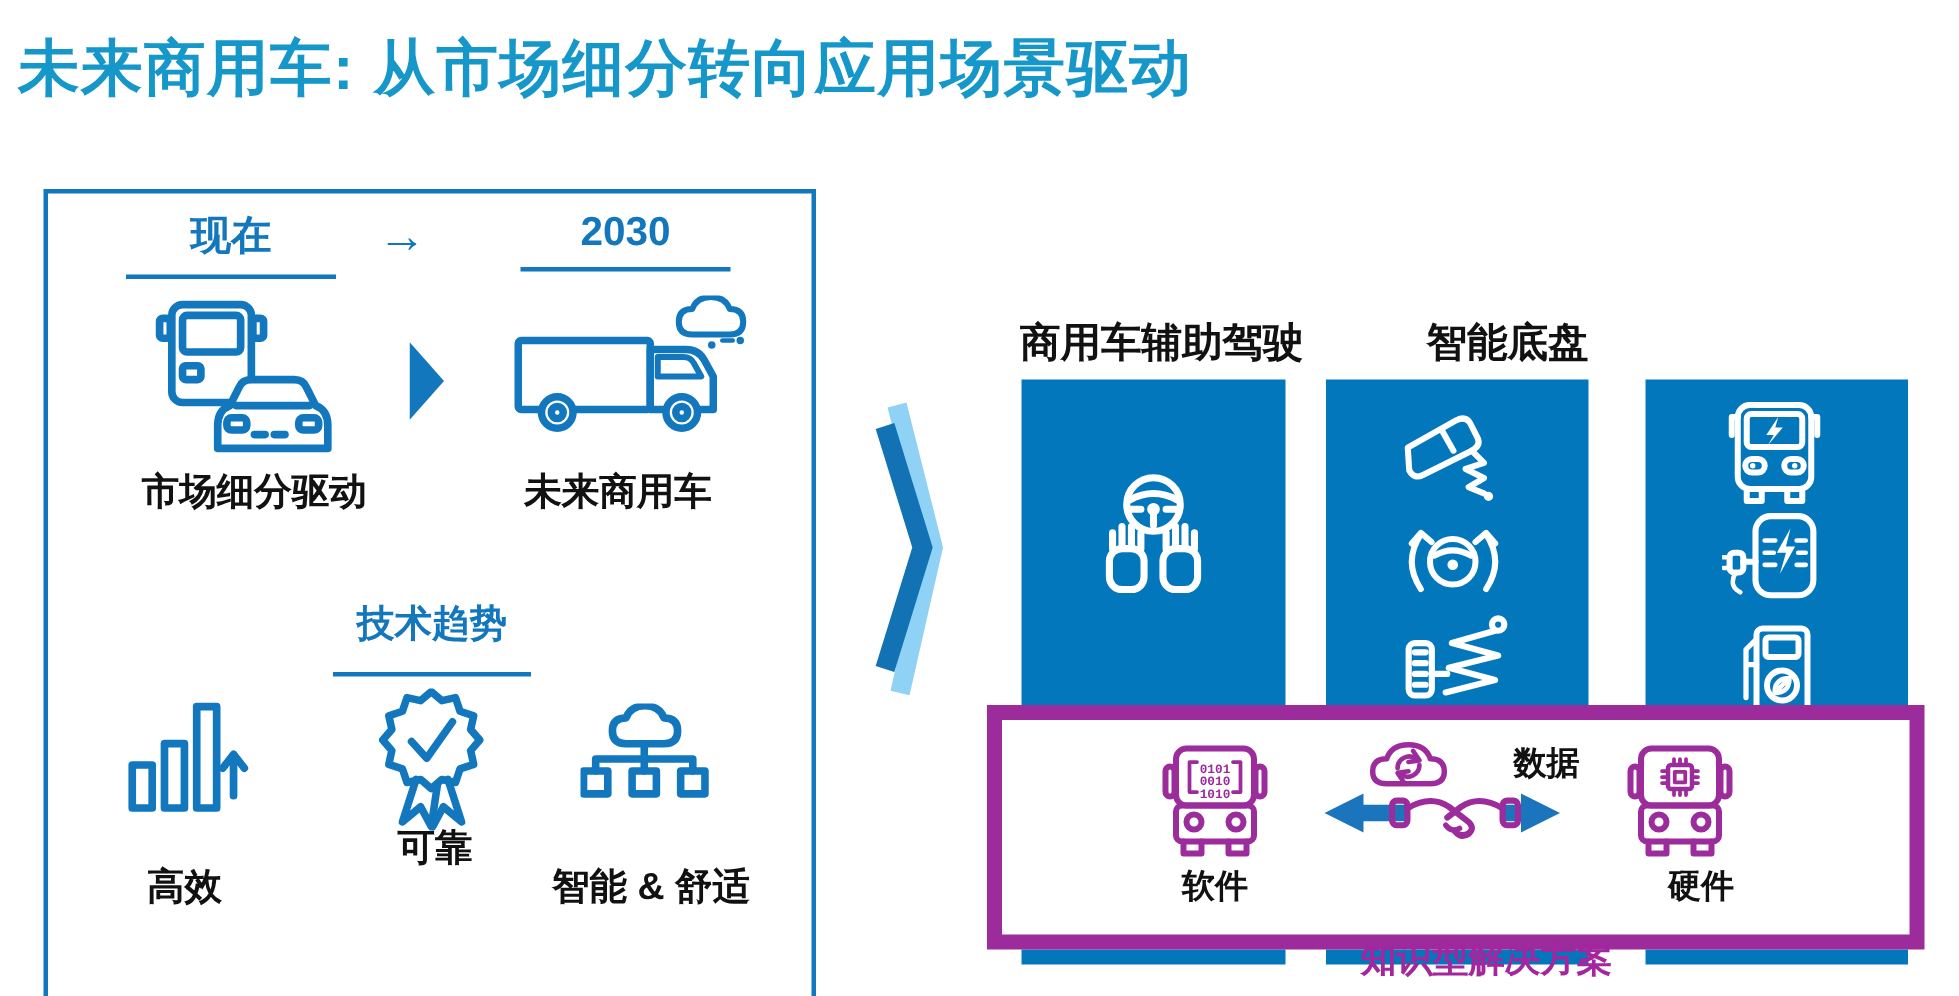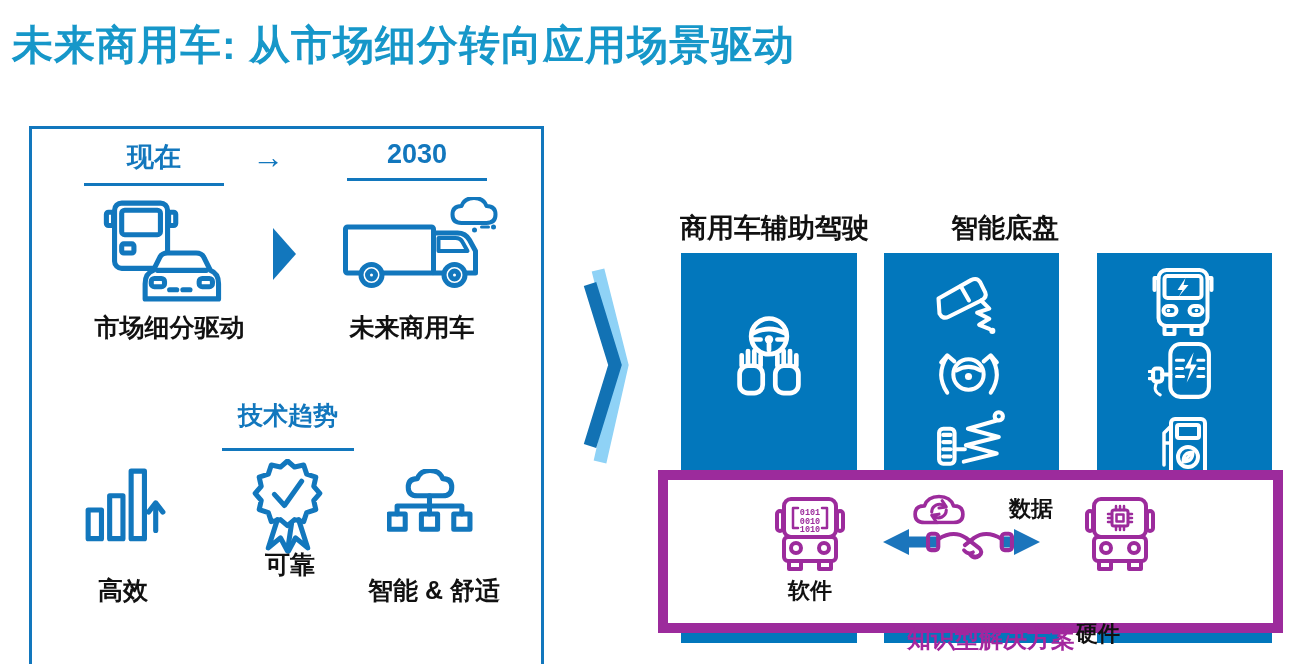--- a/index.html
+++ b/index.html
@@ -263,16 +263,16 @@
         <rect x="10" y="4" width="52" height="38" rx="7"></rect>
         <rect x="28" y="15" width="16" height="16" rx="2" stroke-width="3"></rect>
         <rect x="32.5" y="19.5" width="7" height="7" stroke-width="2.5"></rect>
         <path d="M28 19 h-4 M28 23 h-4 M28 27 h-4 M44 19 h4 M44 23 h4 M44 27 h4 M32 15 v-4 M36 15 v-4 M40 15 v-4 M32 31 v4 M36 31 v4 M40 31 v4" stroke-width="2.5"></path>
         <rect x="10" y="42" width="52" height="24" rx="4"></rect>
         <circle cx="22" cy="53" r="5"></circle>
         <circle cx="50" cy="53" r="5"></circle>
         <path d="M15 66 V74 H27 V66 M45 66 V74 H57 V66"></path>
       </svg>
     </div>
-    <div class="abs pb-label" style="left:380px;top:96px;width:100px;margin-top:43px;">硬件</div>
+    <div class="abs pb-label" style="left:416px;top:96px;width:100px;">硬件</div>
   </div>
 
 </div>
 
 </body></html>

